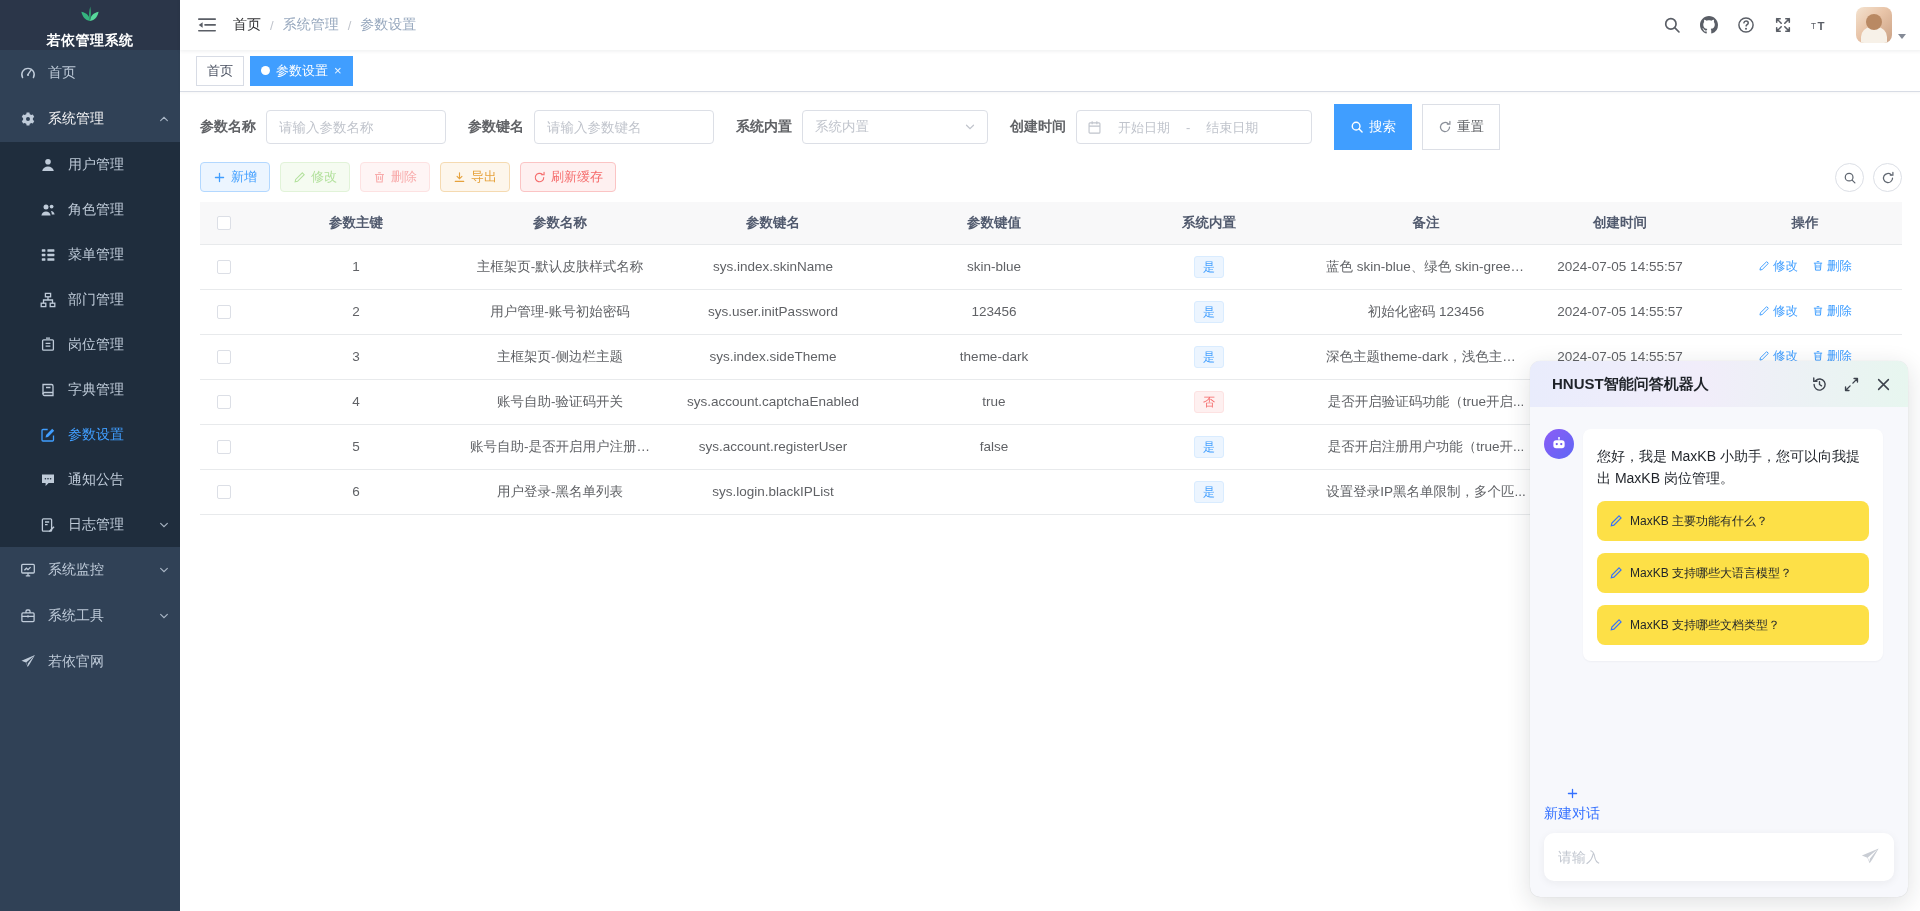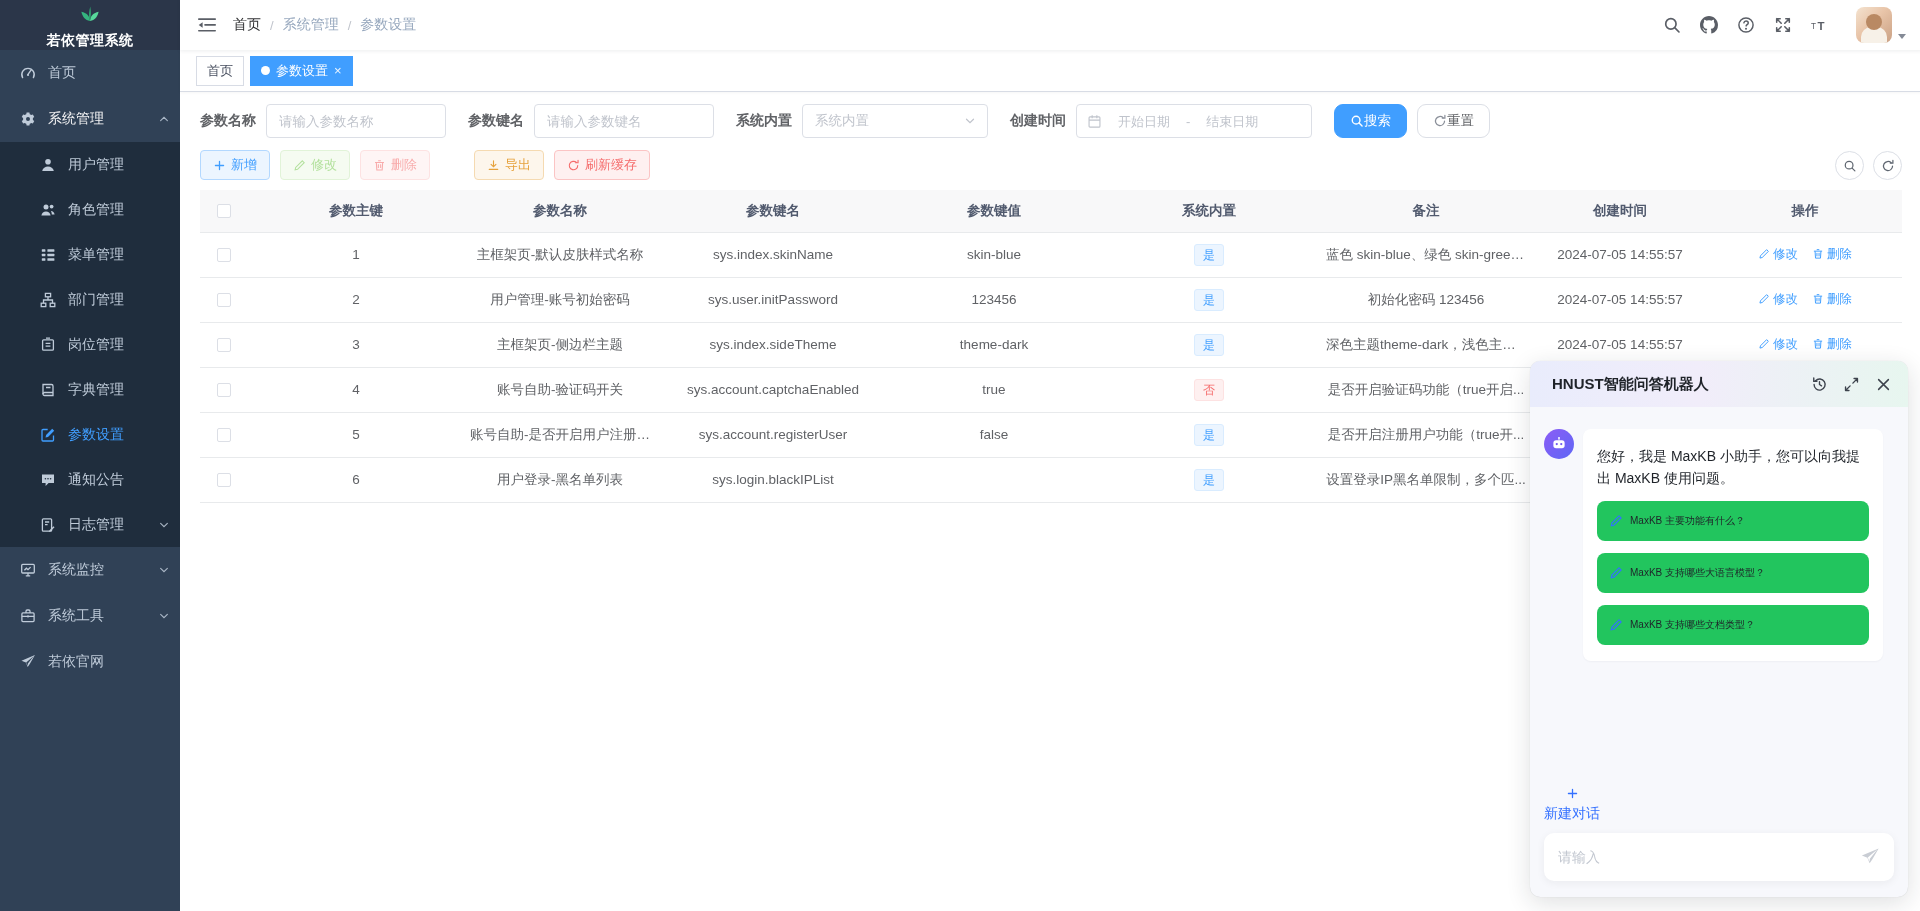--- a/index.html
+++ b/index.html
@@ -60,34 +60,34 @@
   .sel { width:186px; height:34px; border:1px solid #dcdfe6; border-radius:4px; display:flex; align-items:center; padding:0 10px 0 12px; cursor:pointer; }
   .sel-text { flex:1; font-size:13.5px; color:#c0c4cc; }
   .sel-caret { width:14px; height:14px; color:#c0c4cc; display:inline-flex; }
   .sel-caret svg { width:14px; height:14px; }
   .daterange { width:236px; height:34px; border:1px solid #dcdfe6; border-radius:4px; display:flex; align-items:center; padding:0 10px; gap:6px; }
   .daterange .cal { width:15px; height:15px; color:#c0c4cc; display:inline-flex; flex-shrink:0; }
   .daterange .cal svg { width:15px; height:15px; }
   .daterange input { border:none; outline:none; width:72px; font-size:13px; color:#606266; text-align:center; font-family:inherit; background:transparent; }
   .daterange input::placeholder { color:#c0c4cc; }
   .d-sep { color:#c0c4cc; font-size:13px; }
-  .btn { height:34px; border-radius:9px; display:inline-flex; align-items:center; padding:0 15px; font-size:13.5px; cursor:pointer; border:1px solid transparent; white-space:nowrap; }
+  .btn { height:46px; border-radius:0; display:inline-flex; align-items:center; gap:5px; padding:0 15px; font-size:13.5px; cursor:pointer; border:1px solid transparent; white-space:nowrap; }
   .btn svg { width:14px; height:14px; }
   .btn-primary { background:#409eff; color:#fff; border-color:#409eff; }
   .btn-plain { background:#fff; color:#606266; border-color:#dcdfe6; margin-left:10px; }
   .btn-plain svg { color:#8a8f99; }
 
   
   .toolbar { display:flex; align-items:flex-end; margin-bottom:10px; }
   .tb-btn { height:30px; padding:0 12px; border-radius:4px; font-size:13px; display:inline-flex; align-items:center; gap:5px; margin-right:10px; cursor:pointer; border:1px solid; white-space:nowrap; }
   .tb-btn svg { width:13px; height:13px; }
   .tb-add { color:#409eff; background:#ecf5ff; border-color:#b3d8ff; }
   .tb-edit { color:#b3e19d; background:#f5fbf1; border-color:#e1f3d8; }
   .tb-del { color:#f8abab; background:#fef5f5; border-color:#fde2e2; }
-  .tb-export { color:#e6a23c; background:#fdf6ec; border-color:#f5dab1;margin-left:34px; }
+  .tb-export { color:#e6a23c; background:#fdf6ec; border-color:#f5dab1; }
   .tb-cache { color:#f56c6c; background:#fef0f0; border-color:#fbc4c4; }
   .tb-right { margin-left:auto; display:flex; gap:9px; }
   .circle-btn { width:29px; height:29px; border-radius:50%; border:1px solid #dcdfe6; background:#fff; color:#5f6670; display:inline-flex; align-items:center; justify-content:center; cursor:pointer; }
   .circle-btn svg { width:14px; height:14px; }
 
   
   table { width:100%; border-collapse:collapse; table-layout:fixed; }
   thead th { background:#f8f8f9; height:42px; font-size:13.5px; color:#515a6e; font-weight:700; border-bottom:1px solid #e8eaec; text-align:center; overflow:hidden; white-space:nowrap; }
   tbody td { height:45px; border-bottom:1px solid #e8eaec; font-size:13.5px; color:#606266; text-align:center; overflow:hidden; white-space:nowrap; text-overflow:ellipsis; padding:0 6px; }
   .checkbox { width:14px; height:14px; border:1px solid #dcdfe6; border-radius:2px; background:#fff; display:inline-block; vertical-align:middle; cursor:pointer; }
@@ -102,21 +102,21 @@
   .chat-header { height:46px; flex-shrink:0; border-radius:10px 10px 0 0; background:linear-gradient(90deg,#e9ecfc 0%,#f1edfa 45%,#e7f6ef 100%); display:flex; align-items:center; padding:0 16px; }
   .chat-title { flex:1; font-size:15px; font-weight:700; color:#1f2329;margin-left:6px; }
   .chat-hicons { display:flex; align-items:center; gap:15px; color:#3d434d; }
   .chat-hicons .hic { width:17px; height:17px; display:inline-flex; cursor:pointer; }
   .chat-hicons svg { width:17px; height:17px; }
   .chat-body { flex:1; padding:22px 14px 0; display:flex; align-items:flex-start; gap:9px; overflow:hidden; }
   .bot-avatar { width:30px; height:30px; border-radius:50%; flex-shrink:0; background:linear-gradient(135deg,#8b5cf6,#5f67f5); display:flex; align-items:center; justify-content:center; }
   .bot-avatar svg { width:18px; height:18px; }
   .msg-card { background:#fff; border-radius:8px; padding:16px 14px; width:300px; box-shadow:0 1px 2px rgba(31,35,41,.04); }
   .greeting { font-size:14px; color:#1f2329; line-height:22px; }
-  .q-btn { margin-top:12px; background:#22c55e; border-radius:8px; min-height:40px; display:flex; align-items:center; gap:7px; padding:0 12px; font-size:10px; color:#1f2329; cursor:pointer; }
+  .q-btn { margin-top:12px; background:#fde047; border-radius:8px; min-height:40px; display:flex; align-items:center; gap:7px; padding:0 12px; font-size:12px; color:#1f2329; cursor:pointer; }
   .q-btn .q-ic { width:14px; height:14px; color:#3370ff; display:inline-flex; flex-shrink:0; }
   .q-btn svg { width:14px; height:14px; }
   .chat-footer { padding:0 14px 16px; flex-shrink:0; }
   .new-chat { display:inline-flex; align-items:center; gap:5px; color:#3370ff; font-size:14px; cursor:pointer; margin-bottom:10px;flex-direction:column; }
   .new-chat svg { width:13px; height:13px; }
   .chat-input { height:48px; background:#fff; border-radius:10px; display:flex; align-items:center; padding:0 14px; box-shadow:0 2px 8px rgba(31,35,41,.06); }
   .chat-input input { flex:1; border:none; outline:none; font-size:14px; color:#333; font-family:inherit; background:transparent; }
   .chat-input input::placeholder { color:#c2c7d0; }
   .send-ic { width:20px; height:20px; color:#c9cdd4; display:inline-flex; cursor:pointer; }
   .send-ic svg { width:20px; height:20px; }
@@ -653,21 +653,21 @@
       <span class="bot-avatar">
         <svg viewBox="0 0 16 16">
             <circle cx="8" cy="2.7" r=".9" fill="#fff"></circle>
             <rect x="7.6" y="3.4" width=".8" height="1.4" fill="#fff"></rect>
             <rect x="3" y="4.6" width="10" height="7.2" rx="2.4" fill="#fff"></rect>
             <circle cx="6" cy="8" r="1" fill="#7159f0"></circle>
             <circle cx="10" cy="8" r="1" fill="#7159f0"></circle>
           </svg>
       </span>
       <div class="msg-card">
-        <div class="greeting">您好，我是 MaxKB 小助手，您可以向我提出 MaxKB 使用问题。</div>
+        <div class="greeting">您好，我是 MaxKB 小助手，您可以向我提出 MaxKB 岗位管理。</div>
         <div>
             <div class="q-btn">
               <span class="q-ic">
                 <svg viewBox="0 0 16 16" fill="none" stroke="currentColor" stroke-width="1.3">
                   <path d="M11.5 2.2l2.3 2.3L5.6 12.7l-3 .7.7-3z"></path>
                 </svg>
               </span>
               <span>MaxKB 主要功能有什么？</span>
             </div>
             <div class="q-btn">

